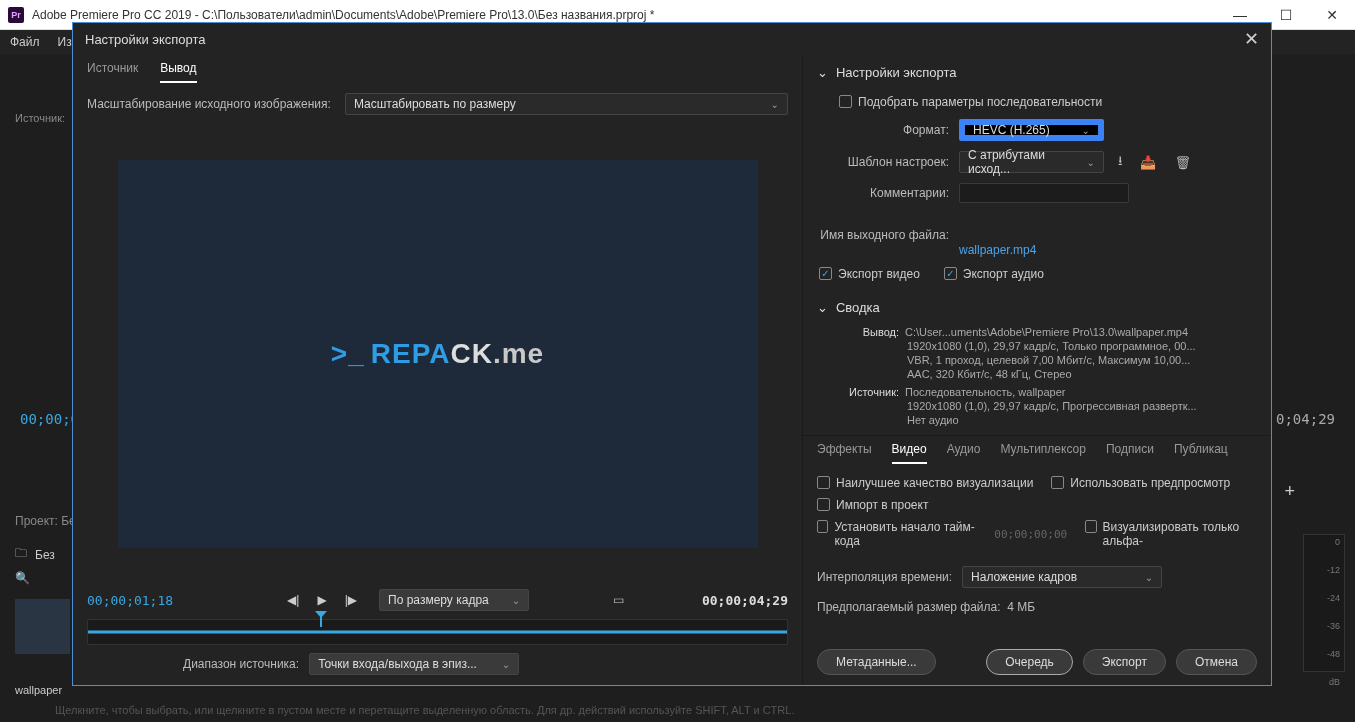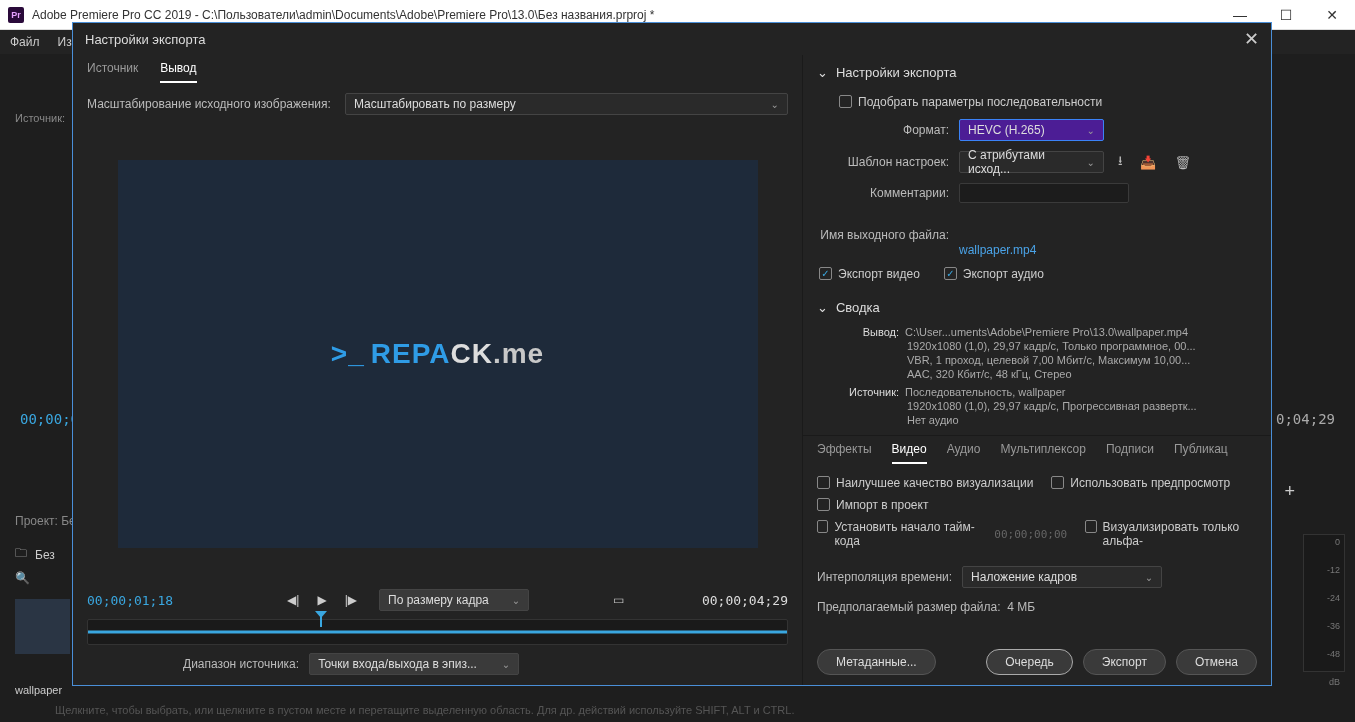--- a/index.html
+++ b/index.html
@@ -49,41 +49,41 @@
 .preview-area { flex: 1; display: flex; align-items: center; justify-content: center; padding: 10px 14px; }
 .preview { width: 640px; height: 388px; background: #1e2a3a; display: flex; align-items: center; justify-content: center; }
 .preview .logo { color: #ddd; font-size: 28px; font-weight: 900; letter-spacing: 1px; font-family: Arial, sans-serif; }
 .preview .logo .prompt { color: #2f9ce6; margin-right: 6px; font-weight: 700; }
 .preview .logo .re { color: #2f9ce6; }
 .preview .logo .me { color: #c8c8c8; font-weight: 600; }
 
 .transport { padding: 0 14px 6px; }
 .t-row1 { display: flex; align-items: center; gap: 10px; padding: 4px 0; }
 .tc-cur { color: #3aa7e0; font-family: monospace; font-size: 13px; }
-.tc-end { color: #ddd; font-family: monospace; font-size: 13px; margin-left: auto; }
+.tc-end { color: #ddd; font-family: monospace; font-size: 13px; margin-left: auto; font-weight: bold; }
 .tbtn { color: #ccc; cursor: pointer; padding: 0 4px; font-size: 12px; }
 .slider { height: 26px; background: #1a1a1a; position: relative; border: 1px solid #333; border-radius: 2px; margin: 4px 0; }
 .slider .bar { position: absolute; left: 0; right: 0; top: 50%; height: 3px; background: #3aa7e0; transform: translateY(-50%); }
 .slider .play { position: absolute; top: -3px; width: 2px; height: 10px; background: #3aa7e0; left: 232px; }
 .slider .play:before { content: ""; position: absolute; top: -6px; left: -5px; width: 0; height: 0; border-left: 6px solid transparent; border-right: 6px solid transparent; border-top: 7px solid #3aa7e0; }
 .t-row2 { display: flex; align-items: center; gap: 10px; padding: 4px 0; color: #bbb; font-size: 12px; }
 .t-row2 .lbl { margin-left: 96px; }
 
 
 .right { flex: 1; display: flex; flex-direction: column; overflow: hidden; }
 .sect-hdr { display: flex; align-items: center; gap: 8px; padding: 10px 14px 6px; color: #ddd; font-size: 13px; cursor: pointer; }
 .sect-body { padding: 4px 14px 4px 36px; }
 .row { display: flex; align-items: center; padding: 5px 0; gap: 10px; font-size: 12px; }
 .row .lbl { text-align: right; color: #bbb; }
 .export-top .lbl { width: 110px; }
 .chk { display: inline-flex; align-items: flex-start; gap: 6px; color: #ccc; cursor: pointer; }
 .chk .box { width: 13px; height: 13px; border: 1px solid #888; border-radius: 2px; display: inline-flex; align-items: center; justify-content: center; font-size: 10px; color: #3aa7e0; line-height: 1; }
 .chk .box.on:before { content: "✓"; }
 .link { color: #4aa3e8; cursor: pointer; margin-top: 30px; }
-.drop-hl { border: 1px solid #3b82f6; background: #4c1d95; }
+.drop-hl { border: 6px solid #3b82f6; background: #000000; }
 .icon-btn { color: #bbb; padding: 0 4px; cursor: pointer; font-size: 13px; }
 
 .subtabs { display: flex; gap: 20px; padding: 6px 14px 0; border-top: 1px solid #1a1a1a; margin-top: 4px; }
 .subtab { color: #999; padding-bottom: 6px; cursor: pointer; font-size: 12px; }
 .subtab.active { color: #fff; border-bottom: 2px solid #fff; }
 
 .vid-opts { padding: 8px 14px; }
 .vid-row { display: flex; align-items: center; gap: 18px; padding: 4px 0; }
 
 .summary { padding: 4px 14px 4px 36px; font-size: 11px; color: #aaa; }

